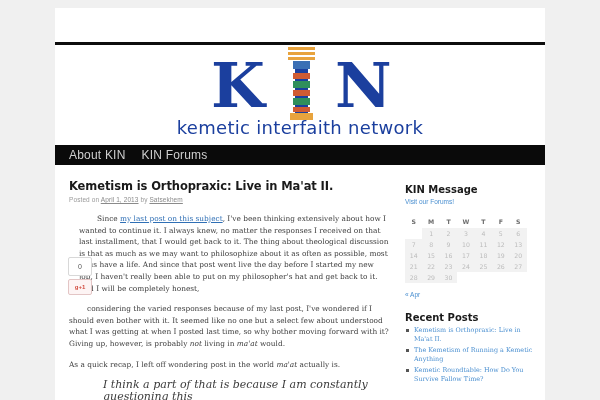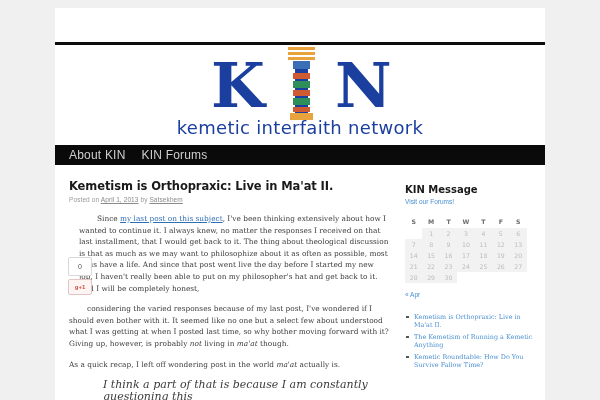--- a/index.html
+++ b/index.html
@@ -345,21 +345,21 @@
       <div class="share-rail">
         <div class="share-box">0</div>
         <div class="gplus-box">g+1</div>
       </div>
 
       <div class="post-body">
         <p class="indented"><span>Since </span><a href="#">my last post on this subject</a><span>, I've been thinking extensively about how I wanted to continue it. I always knew, no matter the responses I received on that last installment, that I would get back to it. The thing about theological discussion is that as much as we may want to philosophize about it as often as possible, most of us have a life. And since that post went live the day before I started my new job, I haven't really been able to put on my philosopher's hat and get back to it. And I will be completely honest,</span></p>
       </div>
 
       <div class="post-body full-width-para" style="margin-left:0;">
-        <p class="indented"><span>considering the varied responses because of my last post, I've wondered if I should even bother with it. It seemed like no one but a select few about understood what I was getting at when I posted last time, so why bother moving forward with it? Giving up, however, is probably </span><em>not</em><span> living in </span><em>ma'at</em><span> though.</span></p>
+        <p class="indented"><span>considering the varied responses because of my last post, I've wondered if I should even bother with it. It seemed like no one but a select few about understood what I was getting at when I posted last time, so why bother moving forward with it? Giving up, however, is probably </span><em>not</em><span> living in </span><em>ma'at</em><span> would.</span></p>
 
         <p><span>As a quick recap, I left off wondering post in the world </span><em>ma'at</em><span> actually is.</span></p>
 
         <blockquote>
           <p>I think a part of that is because I am constantly questioning this</p>
 
         </blockquote>
       </div>
 
     </div>
@@ -431,20 +431,21 @@
                 <td class="empty"></td>
                 <td class="empty"></td>
                 <td class="empty"></td>
               </tr>
             </tbody>
         </table>
         <a class="cal-nav" href="#">« Apr</a>
       </div>
 
       <div class="widget">
+        <div class="widget-title">Recent Posts</div>
         <ul class="recent-list" id="recent-list">
             <li><a href="#">Kemetism is Orthopraxic: Live in Ma'at II.</a></li>
             <li><a href="#">The Kemetism of Running a Kemetic Anything</a></li>
             <li><a href="#">Kemetic Roundtable: How Do You Survive Fallow Time?</a></li>
           </ul>
       </div>
 
     </div>
 
   </div>

